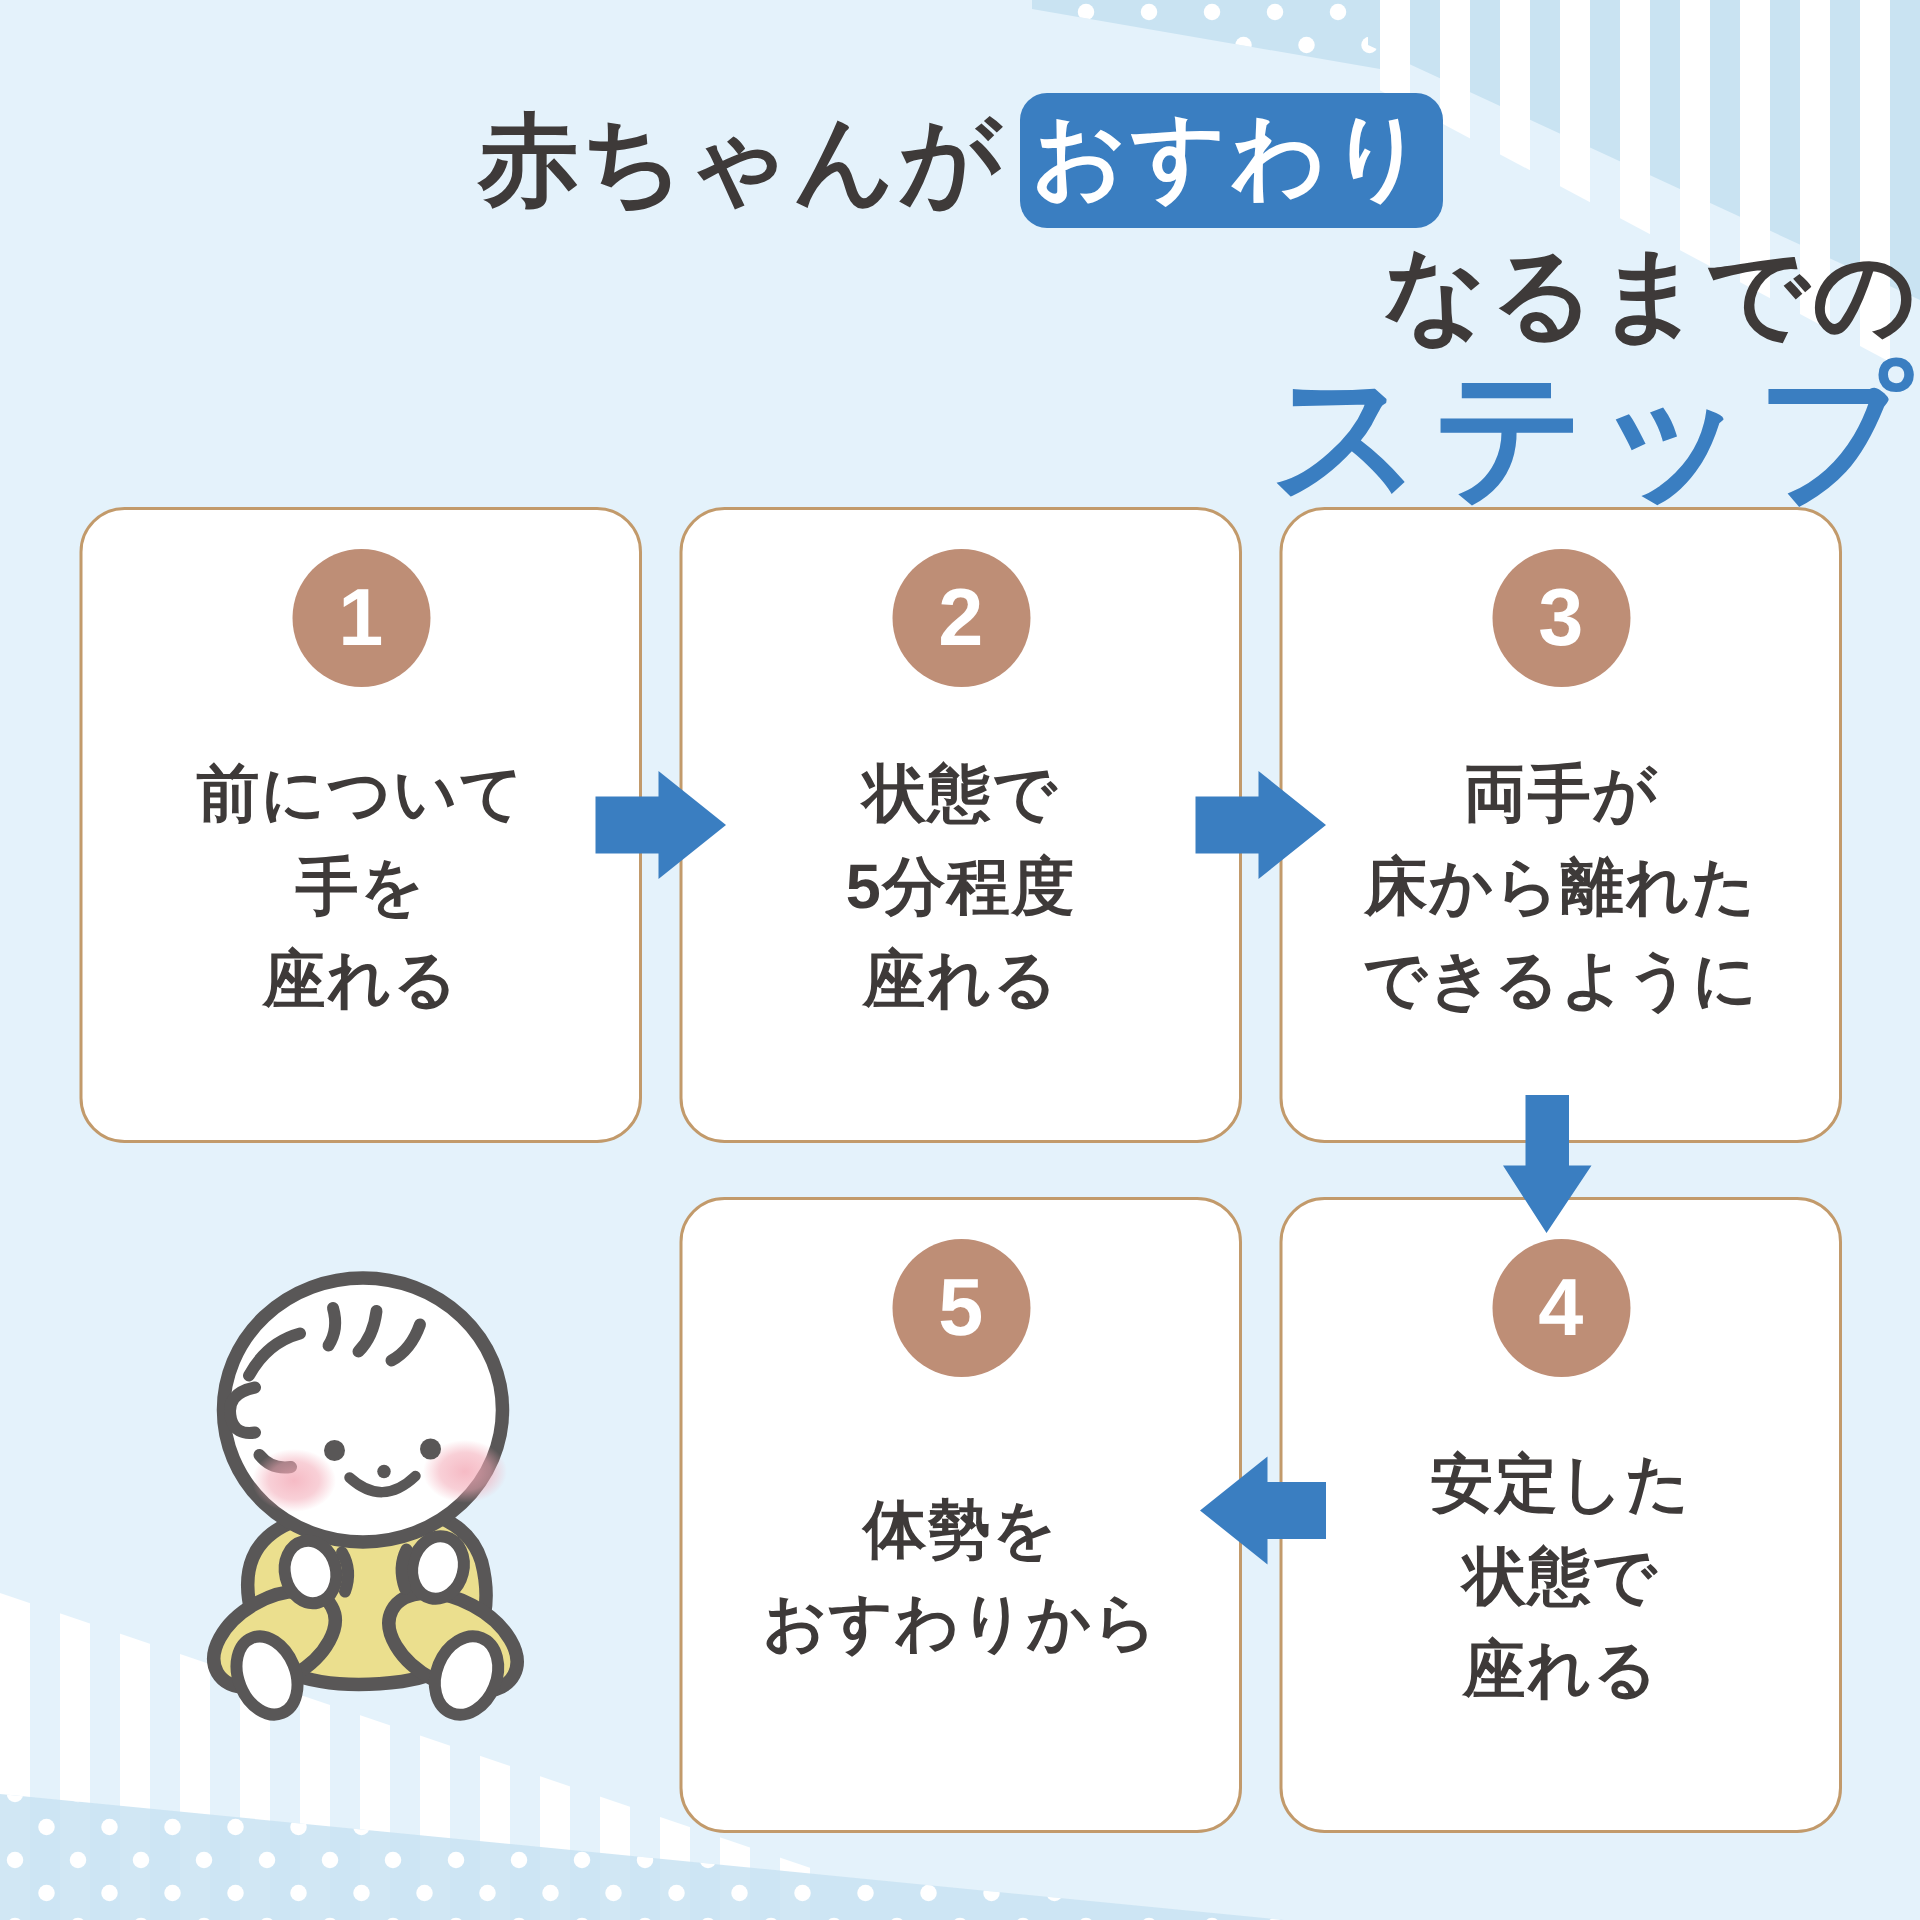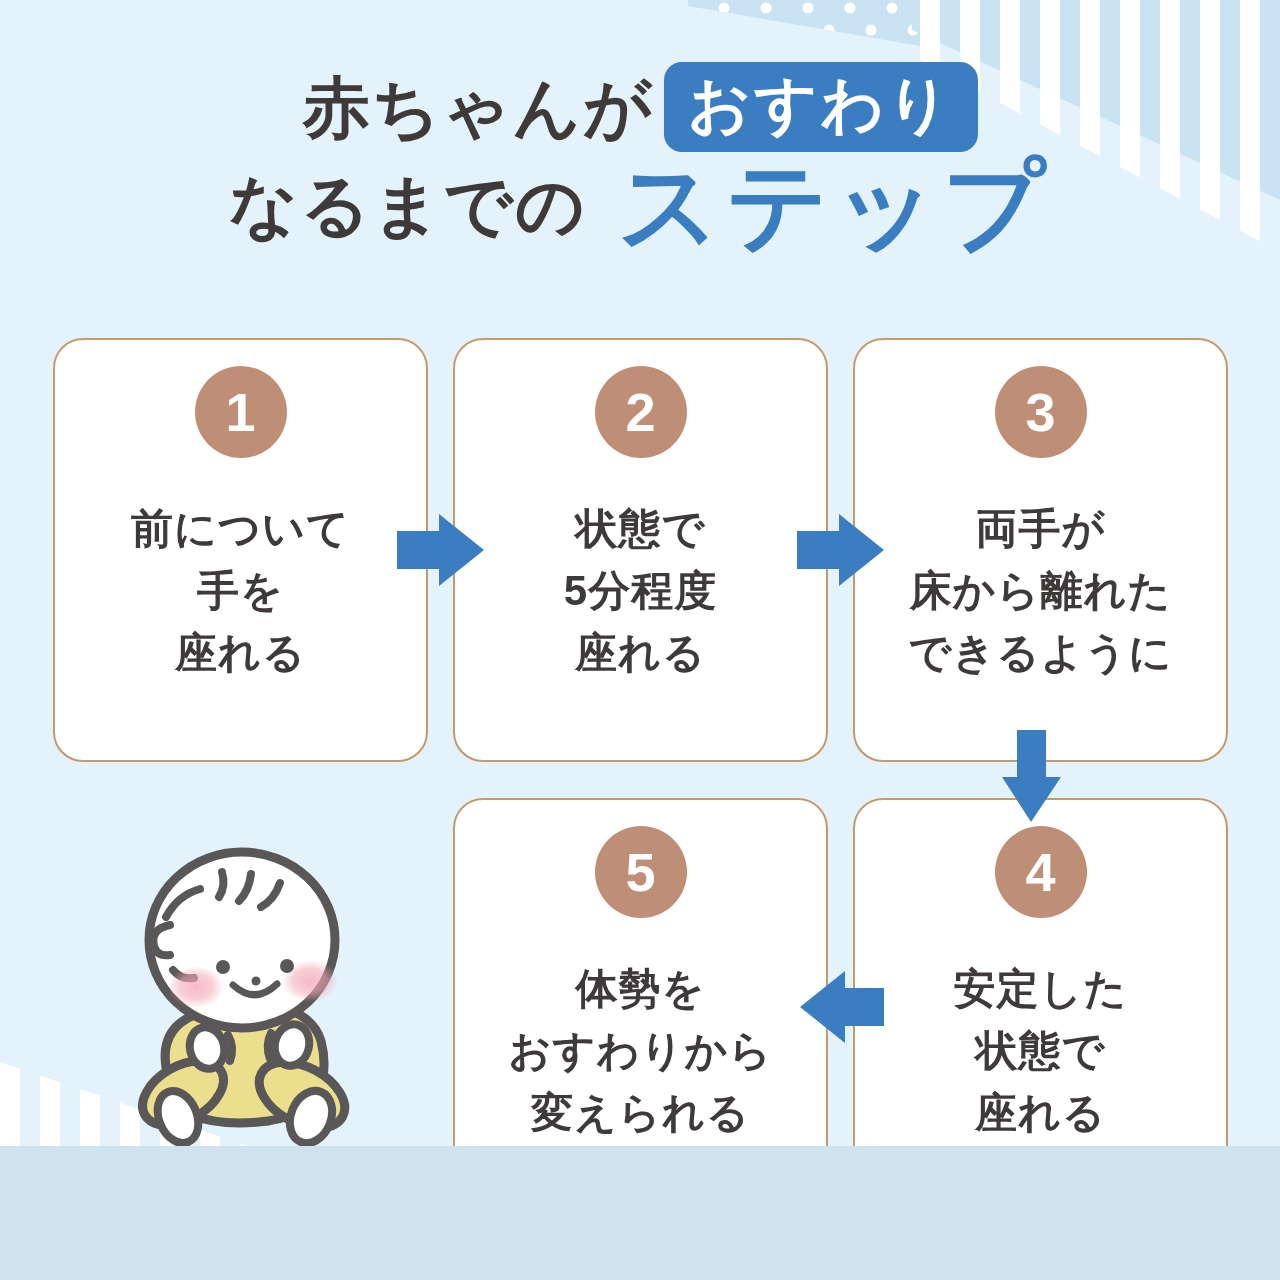--- a/index.html
+++ b/index.html
@@ -2,46 +2,47 @@
 <html lang="ja"><head>
 <meta charset="utf-8">
 <style>
   html,body{margin:0;padding:0;}
   body{
     font-family:"Liberation Sans","DejaVu Sans",sans-serif;
     background:#cfe3ef;
   }
   .canvas{
     position:relative;
-    width:1280px;height:1146px;
+    width:1280px;height:1280px;
     background:#E4F2FB;
     overflow:hidden;
     margin:0 auto;
   }
   .deco,.arrows,.baby{position:absolute;left:0;top:0;pointer-events:none;}
   .arrows{z-index:3;}
   .baby{z-index:2;}
 
   
   .title{
     position:absolute;left:0;right:0;top:62px;z-index:2;
     text-align:center;color:#3E3A39;font-weight:700;
   }
   .title-line1{
     display:flex;align-items:center;justify-content:center;gap:10px;
     font-size:67px;letter-spacing:2px;line-height:1.3;
   }
   .title-badge{
     display:inline-block;background:#3A7EC1;color:#fff;
-    font-size:62px;line-height:1.15;padding:7px 24px 12px;
+    font-size:62px;line-height:1.15;padding:7px 8px 12px;
     border-radius:18px;letter-spacing:3px;
   }
   .title-line2{
-    display:flex;align-items:center;justify-content:center;
+    display:flex;align-items:flex-end;justify-content:center;
     margin-top:2px;
+    flex-direction:column;
   }
   .title-line2 .plain{font-size:68px;letter-spacing:2px;line-height:1.25;}
   .title-line2 .hl{
     font-size:100px;font-weight:800;color:#3A7EC1;
     letter-spacing:6px;line-height:1.02;margin-left:31px;
   }
 
   
   .card{
     position:absolute;width:375px;height:424px;z-index:1;
@@ -149,21 +150,20 @@
       <span>状態で</span>
       <span>座れる</span>
     </div>
   </section>
 
   <section class="card c5">
     <div class="step-num">5</div>
     <div class="step-lines">
       <span>体勢を</span>
       <span>おすわりから</span>
-      <span>変えられる</span>
     </div>
   </section>
 
   <svg class="arrows" width="1280" height="1280" viewBox="0 0 1280 1280">
     <polygon points="397,531 439,531 439,514 484,550 439,586 439,569 397,569" fill="#3A7EC1"></polygon>
     <polygon points="797,531 839,531 839,514 884,550 839,586 839,569 797,569" fill="#3A7EC1"></polygon>
     <polygon points="1017,730 1046,730 1046,777 1061,777 1031,822 1002,777 1017,777" fill="#3A7EC1"></polygon>
     <polygon points="884,988 845,988 845,971 800,1007 845,1043 845,1026 884,1026" fill="#3A7EC1"></polygon>
   </svg>
 

